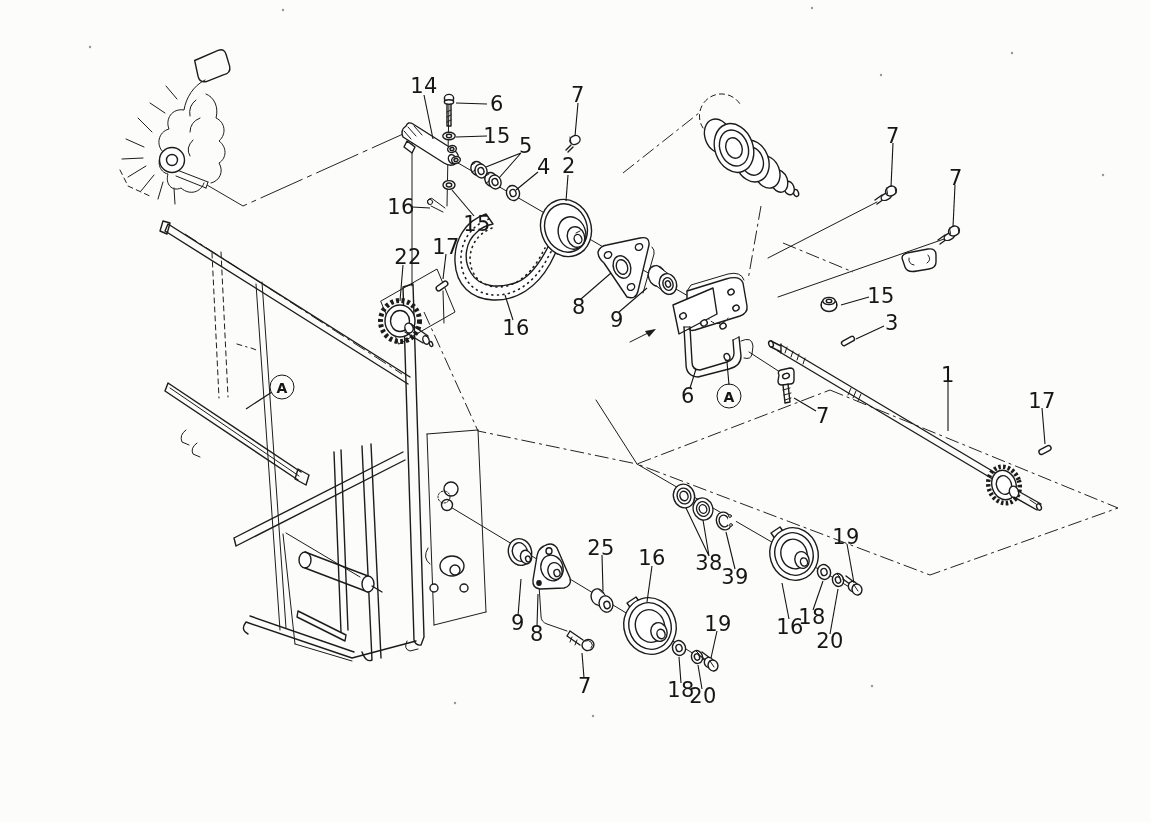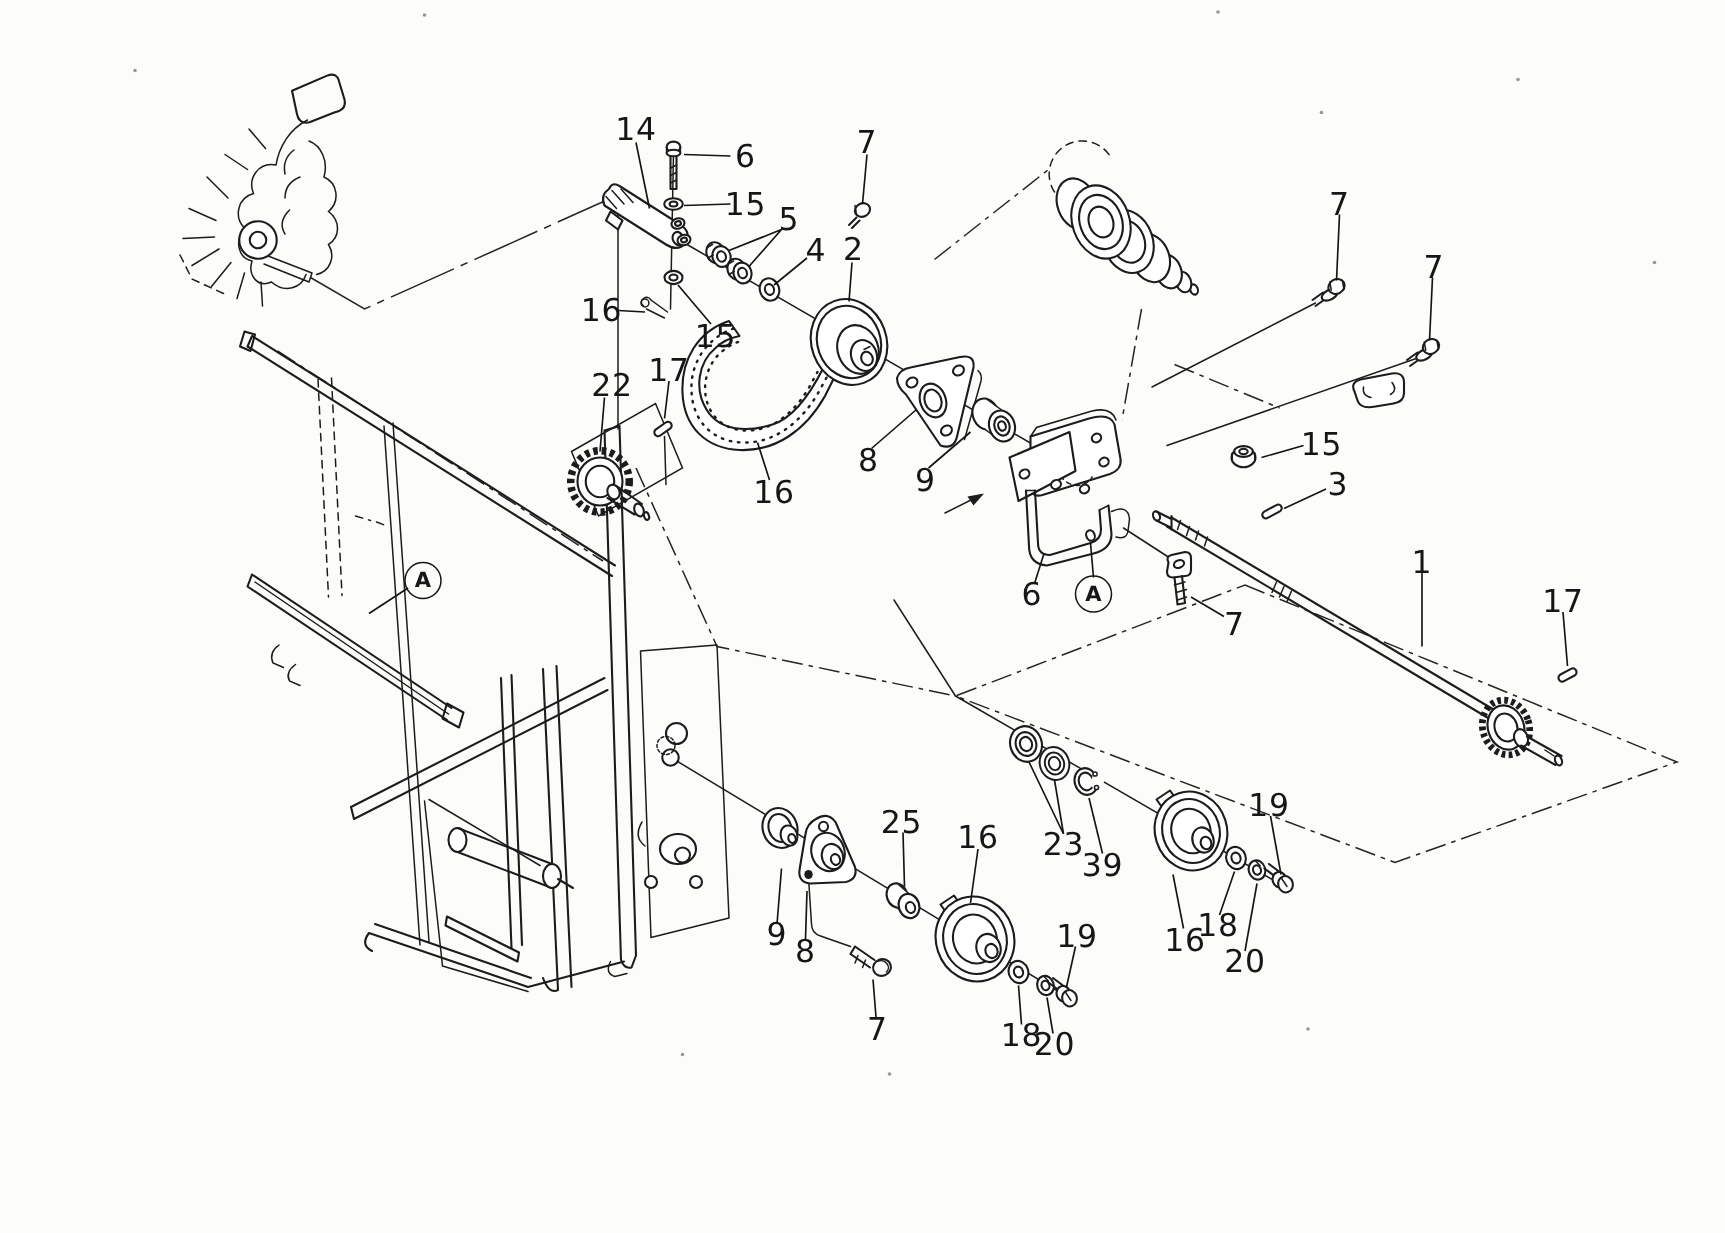--- a/index.html
+++ b/index.html
@@ -453,21 +453,21 @@
   <div class="co" style="left:948px;top:375px">1</div>
   <div class="co" style="left:1042px;top:401px">17</div>
   <div class="co" style="left:518px;top:623px">9</div>
   <div class="co" style="left:537px;top:634px">8</div>
   <div class="co" style="left:585px;top:686px">7</div>
   <div class="co" style="left:601px;top:548px">25</div>
   <div class="co" style="left:652px;top:558px">16</div>
   <div class="co" style="left:718px;top:624px">19</div>
   <div class="co" style="left:681px;top:690px">18</div>
   <div class="co" style="left:703px;top:696px">20</div>
-  <div class="co" style="left:709px;top:563px">23</div>
+  <div class="co" style="left:709px;top:563px">38</div>
   <div class="co" style="left:735px;top:577px">39</div>
   <div class="co" style="left:790px;top:627px">16</div>
   <div class="co" style="left:812px;top:617px">18</div>
   <div class="co" style="left:830px;top:641px">20</div>
   <div class="co" style="left:846px;top:537px">19</div>
 
   <div class="marker" style="left:282px;top:387px">A</div>
   <div class="marker" style="left:729px;top:396px">A</div>
 </div>
 

